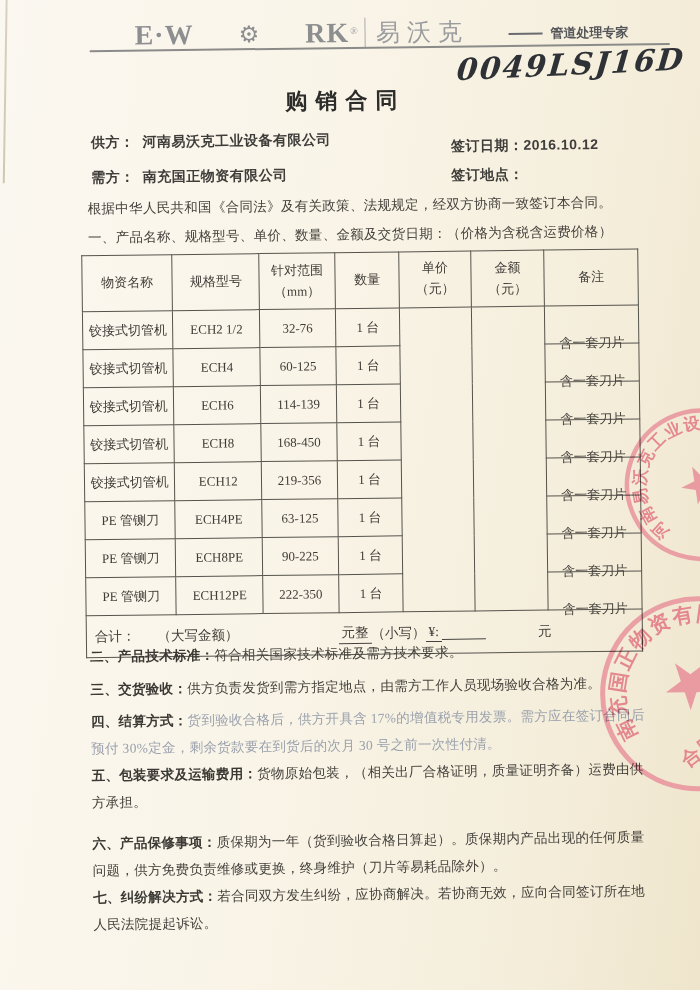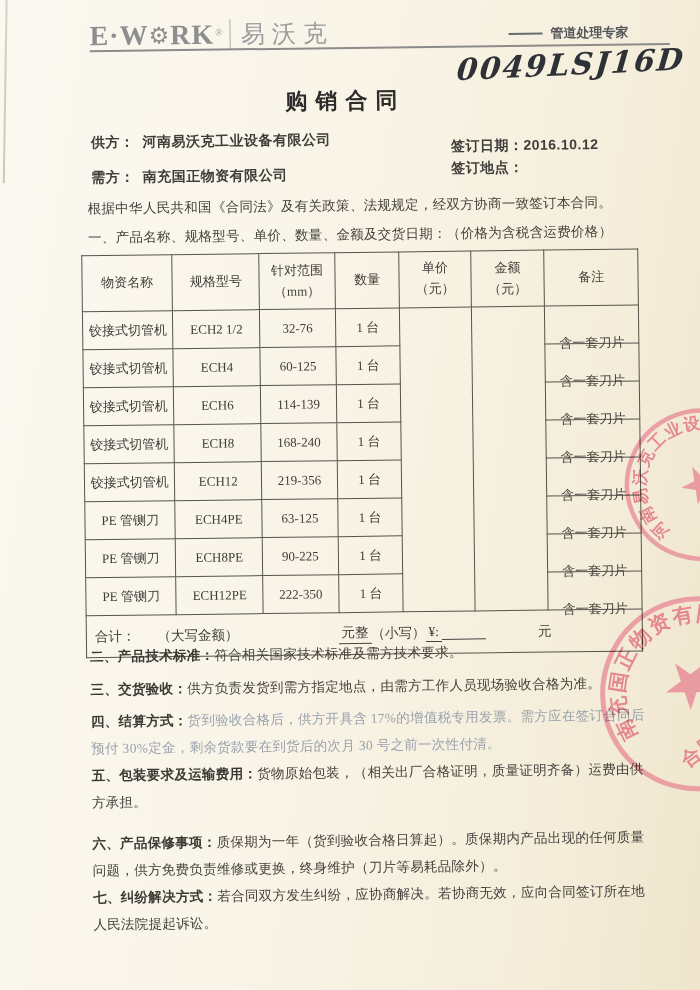--- a/index.html
+++ b/index.html
@@ -13,21 +13,21 @@
     background:linear-gradient(98deg,#fbf8f1 0%,#f9f4e7 45%,#f4edda 80%,#efe5cc 100%);
     color:#3c3a36;
   }
   .content{position:absolute;left:0;top:0;width:700px;height:990px;
     transform:rotate(-0.7deg);transform-origin:350px 480px;}
   .edge-line{position:absolute;left:9px;top:-6px;width:2px;height:185px;
     background:linear-gradient(#d8d2c0,#cfc7b0);transform:rotate(1.6deg);}
   
   .logo-row{position:absolute;left:95px;top:8px;height:40px;display:flex;align-items:flex-end;}
   .logo-en{font-family:"Liberation Serif",serif;font-weight:bold;font-size:28px;
-    color:#8d8e90;letter-spacing:1px;line-height:30px;}
+    color:#8d8e90;letter-spacing:1px;line-height:30px;margin-left:45px;}
   .gear{font-family:"DejaVu Sans",sans-serif;font-size:23px;color:#8d8e90;font-weight:bold;}
   .logo-reg{font-size:10px;color:#a2a3a5;vertical-align:top;position:relative;top:-12px;left:1px;}
   .logo-divider{display:inline-block;width:1px;height:30px;background:#aaabad;margin:0 10px 0 8px;}
   .logo-cn{font-family:"Liberation Sans","DejaVu Sans",sans-serif;font-size:24px;
     color:#9b9c9e;letter-spacing:7px;line-height:30px;}
   .tagline{position:absolute;right:66px;top:27px;font-family:"Liberation Sans",sans-serif;
     font-size:13px;font-weight:bold;color:#55565a;display:flex;align-items:center;}
   .dash-icon{display:inline-block;width:34px;height:2px;background:#6a6b6e;margin-right:8px;}
   .header-rule{position:absolute;left:95px;top:47px;width:580px;height:2px;background:#8b8b89;}
   .doc-number{position:absolute;left:462px;top:50px;width:200px;
@@ -35,21 +35,21 @@
     color:#2e3135;letter-spacing:2px;transform:rotate(-2deg) skewX(-8deg);}
   .title{position:absolute;left:0;top:86px;width:100%;text-align:center;
     font-family:"Liberation Sans","DejaVu Sans",sans-serif;font-weight:bold;
     font-size:22px;letter-spacing:8px;color:#2c2c2a;}
   
   .party{position:absolute;font-family:"Liberation Sans","DejaVu Sans",sans-serif;
     font-size:14px;color:#3f3d3a;font-weight:bold;letter-spacing:0.5px;}
   .supplier-line{left:95px;top:131px;}
   .sign-date-line{left:455px;top:139px;}
   .buyer-line{left:95px;top:166px;}
-  .sign-place-line{left:455px;top:161px;}
+  .sign-place-line{left:455px;top:168px;}
   .party .val{margin-left:8px;}
   
   .intro{position:absolute;left:91px;top:197px;width:552px;font-size:13.5px;color:#45423d;letter-spacing:0.3px;}
   .section1{position:absolute;left:91px;top:226px;width:552px;font-size:13.5px;color:#45423d;letter-spacing:0.3px;}
   
   .table-wrap{position:absolute;left:84px;top:252px;width:557px;}
   table{border-collapse:collapse;width:100%;table-layout:fixed;}
   td,th{border:1px solid #55534c;font-weight:normal;font-size:13px;color:#403d38;
     text-align:center;padding:0;overflow:visible;}
   th{line-height:1.55;}
@@ -162,21 +162,21 @@
           <tr>
             <td>铰接式切管机</td>
             <td>ECH6</td>
             <td>114-139</td>
             <td>1 台</td>
             <td class="remark-cell"><span>含一套刀片</span></td>
           </tr>
           <tr>
             <td>铰接式切管机</td>
             <td>ECH8</td>
-            <td>168-240</td>
+            <td>168-450</td>
             <td>1 台</td>
             <td class="remark-cell"><span>含一套刀片</span></td>
           </tr>
           <tr>
             <td>铰接式切管机</td>
             <td>ECH12</td>
             <td>219-356</td>
             <td>1 台</td>
             <td class="remark-cell"><span>含一套刀片</span></td>
           </tr>

